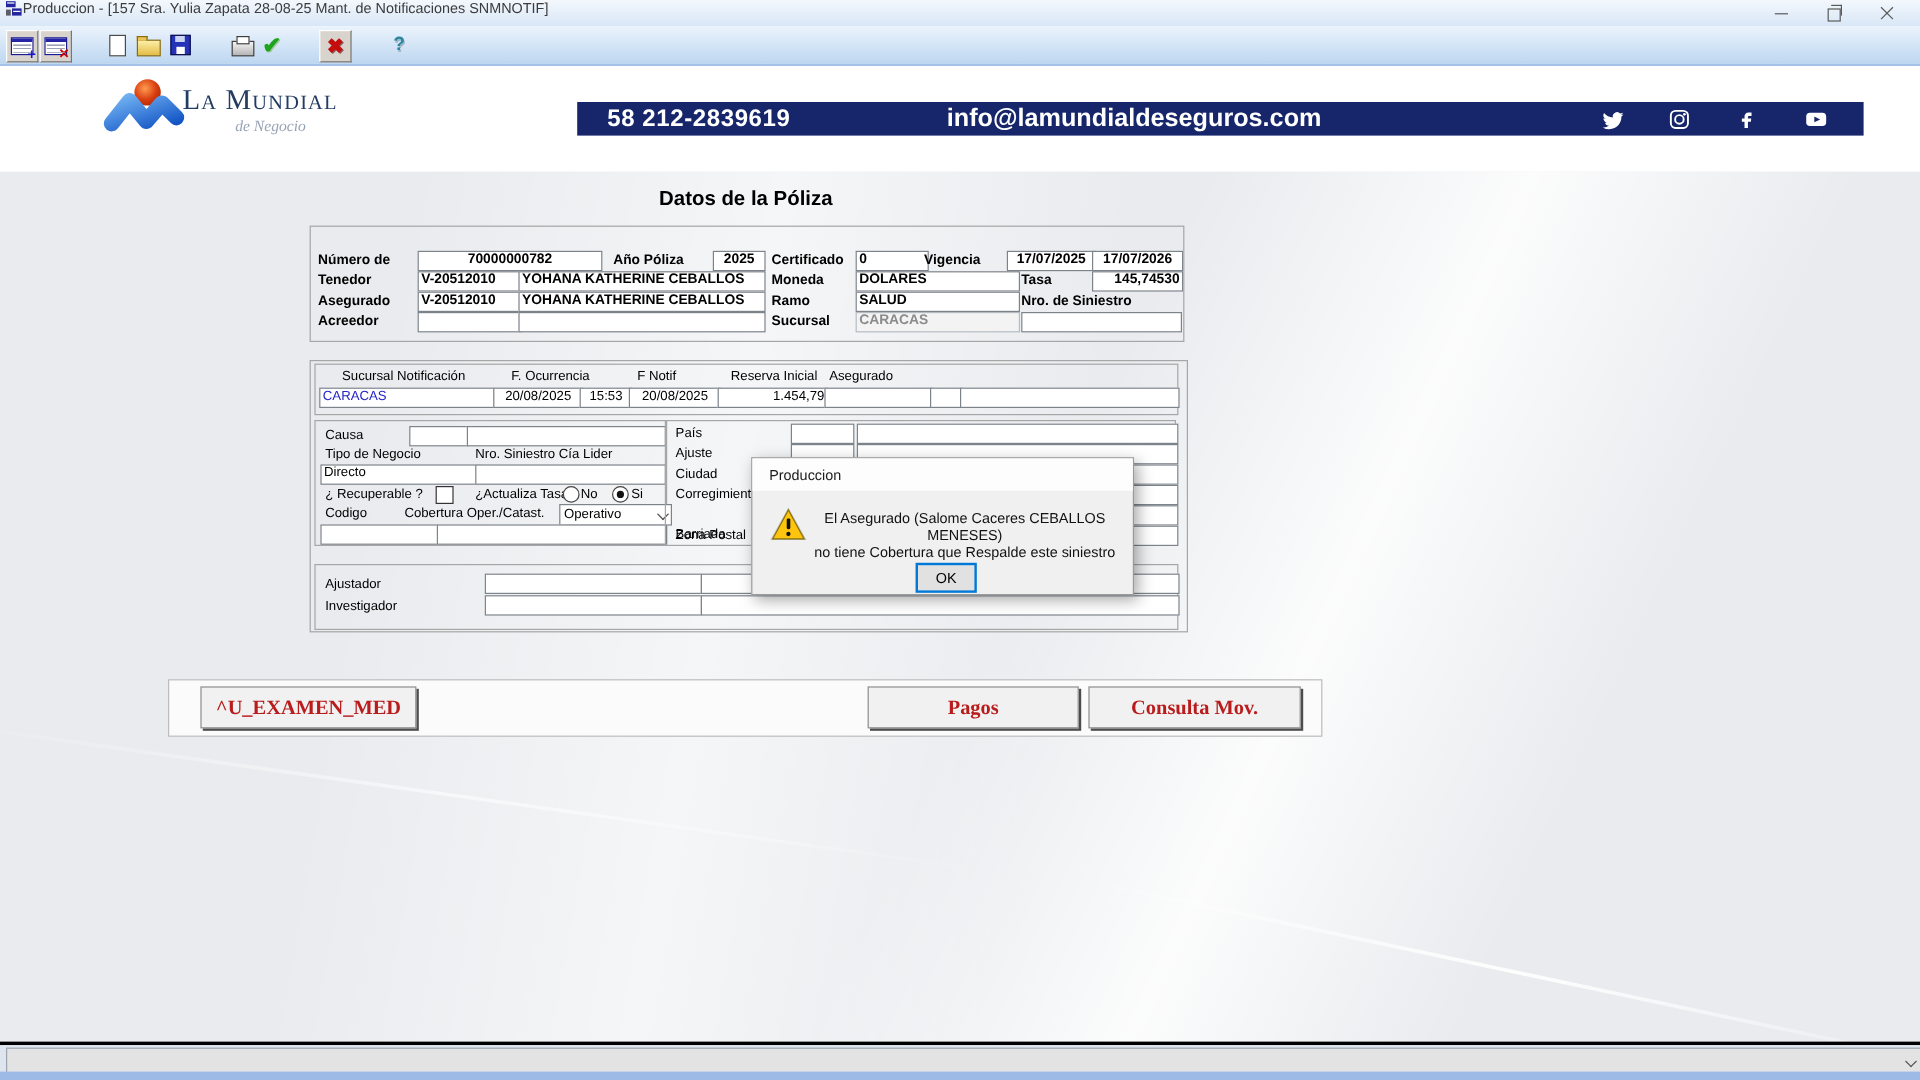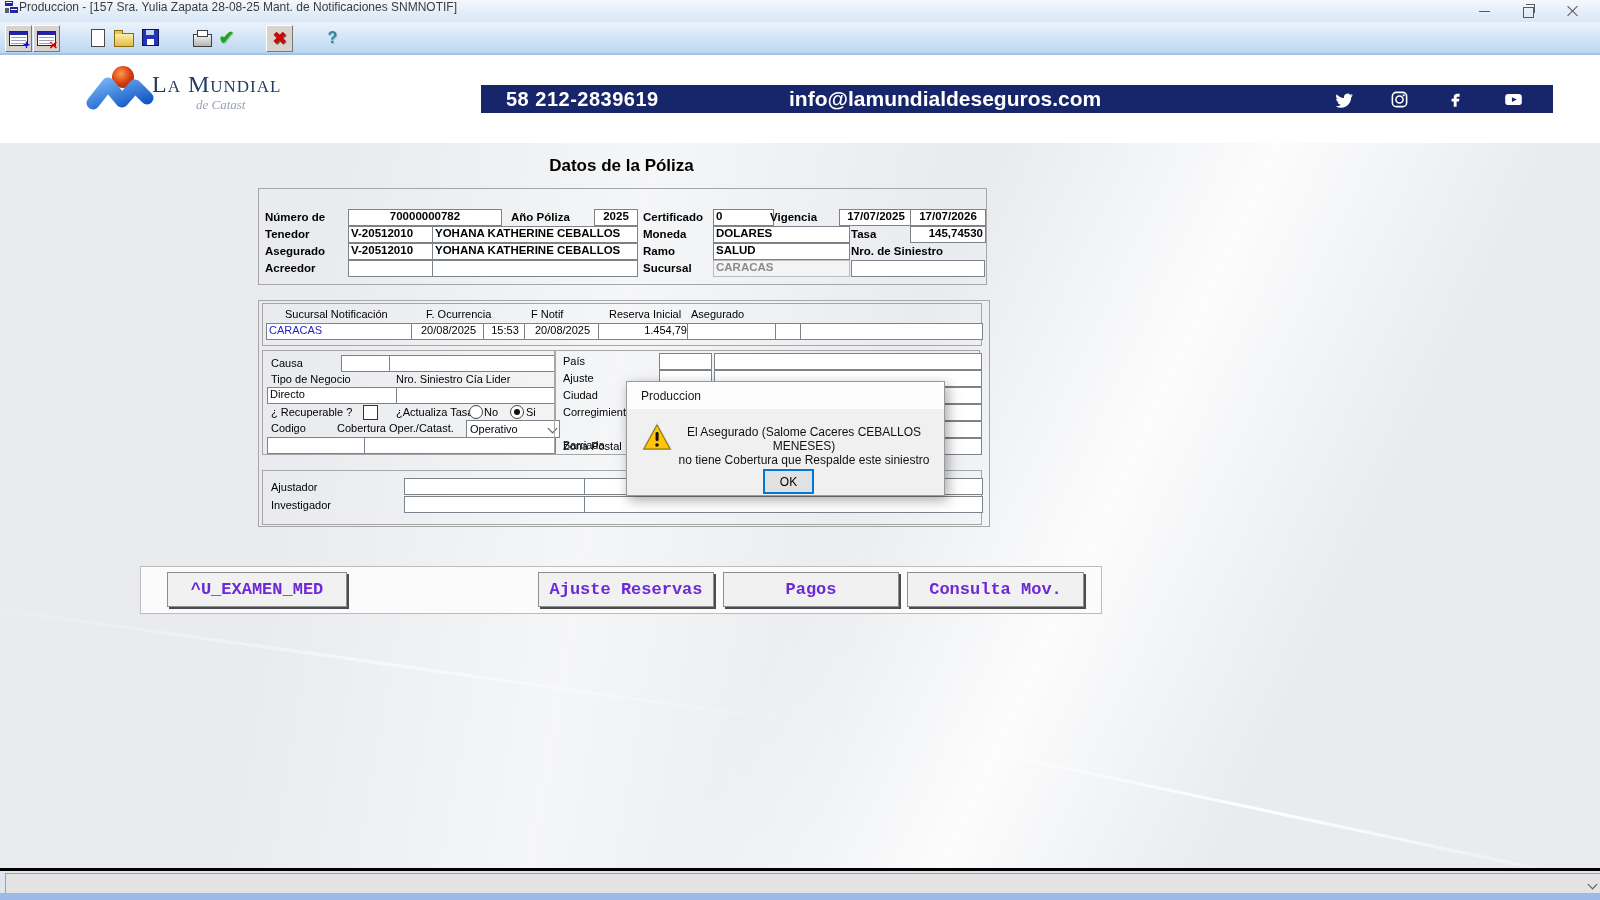--- a/index.html
+++ b/index.html
@@ -64,21 +64,21 @@
   .fld.dis{background:#f3f3f3;color:#8b8b8b;border-color:#b6bcc2}
   .fld.blue{color:#2424c8}
   .chk{position:absolute;width:13px;height:13px;background:#fff;border:1px solid #333}
   .rad{position:absolute;width:12px;height:12px;border:1px solid #444;border-radius:50%;background:#fff}
   .rad.sel:after{content:"";position:absolute;left:3px;top:3px;width:6px;height:6px;border-radius:50%;background:#111}
   .chev{display:inline-block;width:6px;height:6px;border-right:1.5px solid #555;border-bottom:1.5px solid #555;transform:rotate(45deg)}
   .dd{position:absolute;height:16px;background:#fff;border:1px solid #7c838b;font-size:11px;line-height:14px;padding:0 3px;display:flex;align-items:center;justify-content:space-between}
 
   
   #strip{left:140px;top:423px;width:960px;height:46px;background:#fbfbfb;border:1px solid #bcbcbc}
-  .actbtn{position:absolute;top:5px;height:33px;background:#f1f1f1;border:1px solid #8f8f8f;box-shadow:2px 2px 0 #4c4c4c;color:#6d28d9;font-weight:700;font-size:17px;display:flex;align-items:center;justify-content:center;white-space:nowrap;overflow:hidden;font-family:Liberation Mono, monospace}
+  .actbtn{position:absolute;top:5px;height:33px;background:#f1f1f1;border:1px solid #8f8f8f;box-shadow:2px 2px 0 #4c4c4c;color:#b91c1c;font-weight:700;font-size:17px;display:flex;align-items:center;justify-content:center;white-space:nowrap;overflow:hidden;font-family:Liberation Serif, serif}
 
   
   #dialog{left:626px;top:238px;width:317px;height:113px;background:#f0f0f0;border:1px solid #9a9a9a;box-shadow:3px 4px 12px rgba(0,0,0,.35);z-index:50}
   #dlg-title{position:absolute;left:0;top:0;right:0;height:27px;background:#fdfdfd;font-size:12px;color:#1a1a1a}
   #dlg-title span{position:absolute;left:14px;top:7px}
   #dlg-msg{position:absolute;left:44px;top:43px;width:266px;text-align:center;font-size:12px;line-height:14px;color:#111}
   #okbtn{position:absolute;left:136px;top:87px;width:47px;height:21px;background:#e1e1e1;border:2px solid #0078d7;font-size:12px;display:flex;align-items:center;justify-content:center;color:#000}
 
   
   #blackline{left:0;top:868px;width:1600px;height:3px;background:#000}
@@ -155,21 +155,21 @@
       <radialGradient id="lgR" cx="0.4" cy="0.35" r="0.8">
           <stop offset="0" stop-color="#ff9c4f"></stop>
           <stop offset="0.55" stop-color="#d83c10"></stop>
           <stop offset="1" stop-color="#9e2606"></stop>
         </radialGradient>
     </defs>
     <circle cx="37" cy="16" r="11" fill="url(#lgR)"></circle>
     <path d="M7 42 L22 23 L36 40 L49 25 L61 37" stroke="url(#lgB)" stroke-width="13" fill="none" stroke-linecap="round" stroke-linejoin="round"></path>
   </svg>
   <div id="logotext">La Mundial</div>
-  <div id="logosub">de Catast</div>
+  <div id="logosub">de Negocio</div>
 
   <div id="navybar">
     <span id="phone">58 212-2839619</span>
     <span id="email">info@lamundialdeseguros.com</span>
     <svg class="soc" style="right:200px" viewBox="0 0 24 24" fill="#fff">
       <path d="M23 5.1c-.8.4-1.7.7-2.6.8a4.5 4.5 0 0 0-7.7 4.1A12.8 12.8 0 0 1 3.4 5.3a4.5 4.5 0 0 0 1.4 6c-.7 0-1.4-.2-2-.5v.1a4.5 4.5 0 0 0 3.6 4.4 4.6 4.6 0 0 1-2 .1 4.5 4.5 0 0 0 4.2 3.1A9 9 0 0 1 2 20.4a12.7 12.7 0 0 0 6.9 2c8.3 0 12.8-6.9 12.8-12.8v-.6c.9-.6 1.6-1.4 2.2-2.3-.8.4-1.7.6-2.6.7a4.5 4.5 0 0 0 2-2.3z"></path>
     </svg>
     <svg class="soc" style="right:144px" viewBox="0 0 24 24" fill="none" stroke="#fff" stroke-width="2">
       <rect x="3" y="3" width="18" height="18" rx="5"></rect>
         <circle cx="12" cy="12" r="4.5"></circle>
@@ -293,21 +293,20 @@
     <span class="lb" style="left:8px;top:10px">Ajustador</span>
     <span class="lb" style="left:8px;top:28px">Investigador</span>
     <div class="fld" style="left:141px;top:7px;width:175px"></div>
     <div class="fld" style="left:321px;top:7px;width:393px"></div>
     <div class="fld" style="left:141px;top:25px;width:175px"></div>
     <div class="fld" style="left:321px;top:25px;width:393px"></div>
   </div>
 
   <div id="strip" class="a">
     <div class="actbtn" style="left:26px;width:178px">^U_EXAMEN_MED</div>
-    <div class="actbtn" style="left:397px;width:174px">Ajuste Reservas</div>
     <div class="actbtn" style="left:582px;width:174px">Pagos</div>
     <div class="actbtn" style="left:766px;width:175px">Consulta Mov.</div>
   </div>
 
   <div id="dialog" class="a">
     <div id="dlg-title">
       <span>Produccion</span>
     </div>
     <svg class="a" style="left:14px;top:40px" width="32" height="29" viewBox="0 0 32 29">
       <polygon points="16,1 31,28 1,28" fill="#b9b9b9"></polygon>

